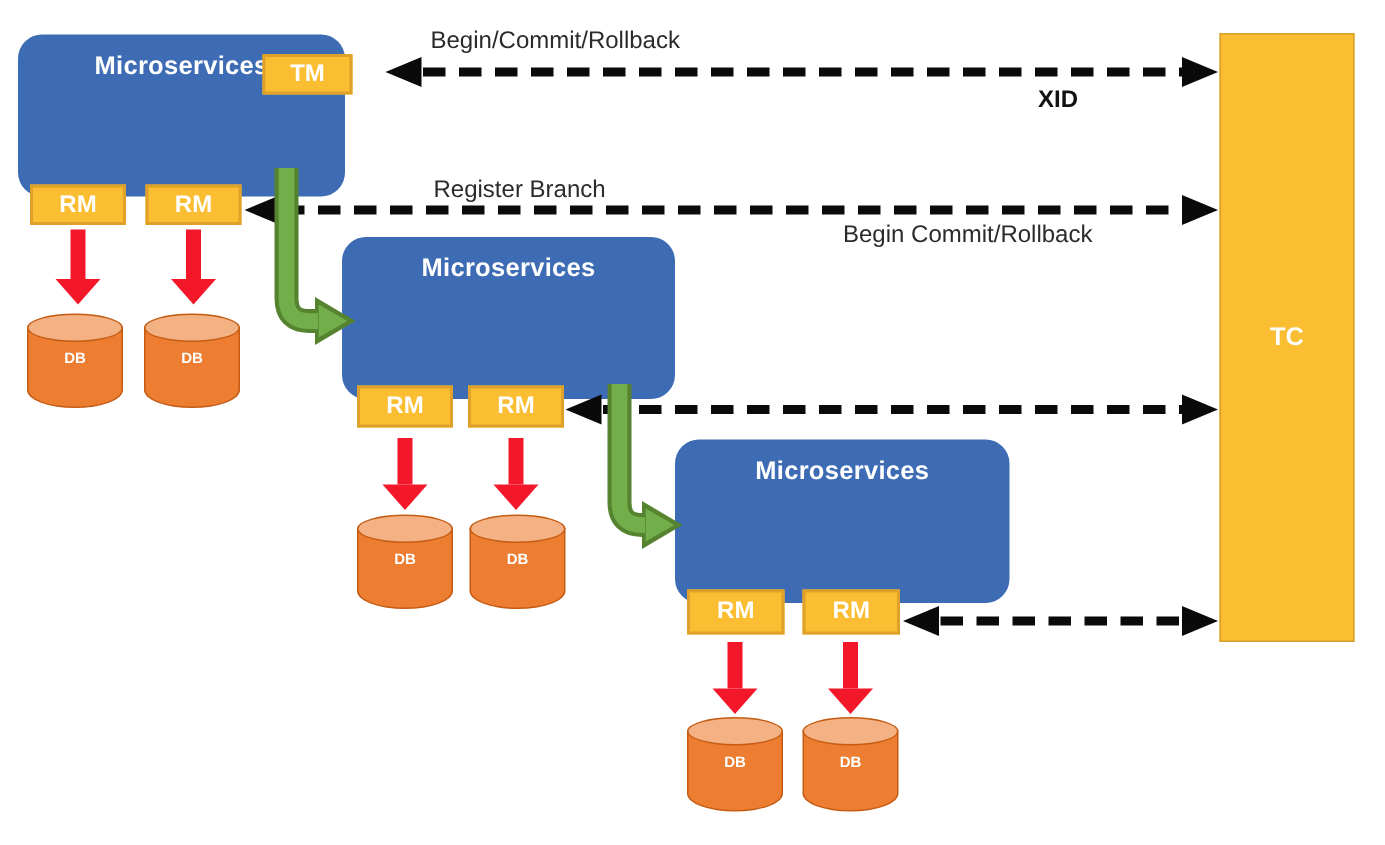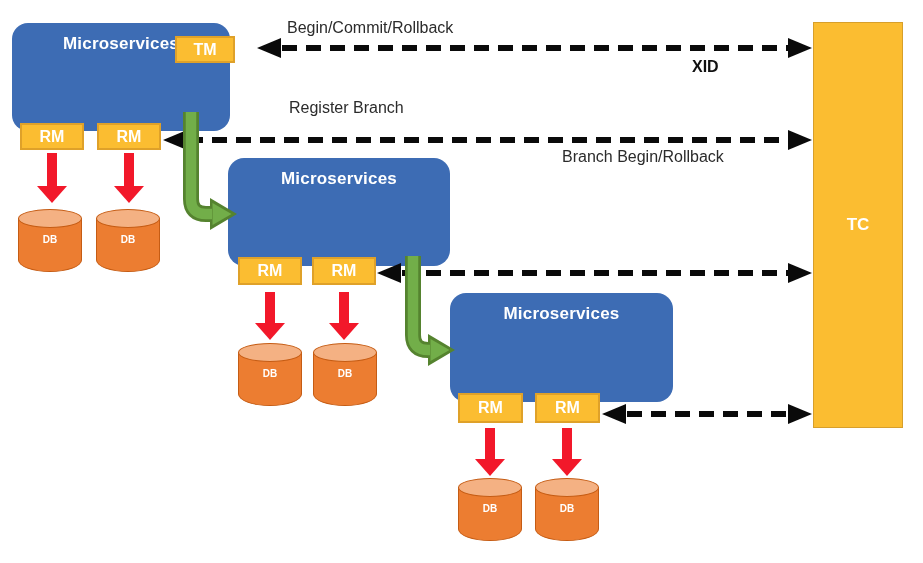--- a/index.html
+++ b/index.html
@@ -130,22 +130,22 @@
     <div class="db-label">DB</div>
   </div>
   <div class="db" style="left:535px;top:478px;">
     <div class="db-body"></div>
     <div class="db-top"></div>
     <div class="db-label">DB</div>
   </div>
 
   <div class="msg" style="left:287px;top:19px;">Begin/Commit/Rollback</div>
   <div class="msg bold" style="left:692px;top:58px;">XID</div>
-  <div class="msg" style="left:289px;top:99px;text-align:center;">Register Branch</div>
-  <div class="msg" style="left:562px;top:148px;">Branch Begin/Rollback</div>
+  <div class="msg" style="left:289px;top:118px;text-align:center;">Register Branch</div>
+  <div class="msg" style="left:562px;top:148px;">Begin Commit/Rollback</div>
 
   <svg class="overlay" viewBox="0 0 923 563">
 
     <g>
       <line x1="282" y1="48" x2="789" y2="48" stroke="#0A0A0A" stroke-width="6" stroke-dasharray="15 9"></line>
       <polygon points="257,48 281,38 281,58" fill="#0A0A0A"></polygon>
       <polygon points="812,48 788,38 788,58" fill="#0A0A0A"></polygon>
     </g>
 
     <g>

